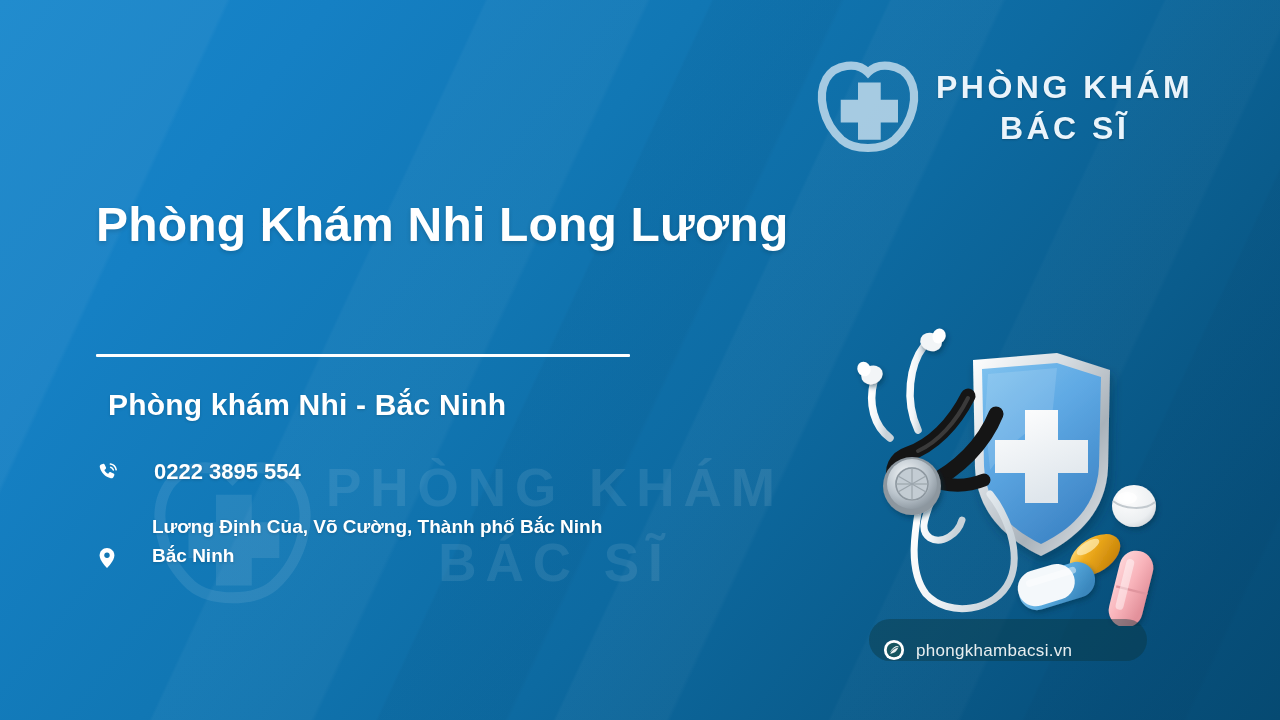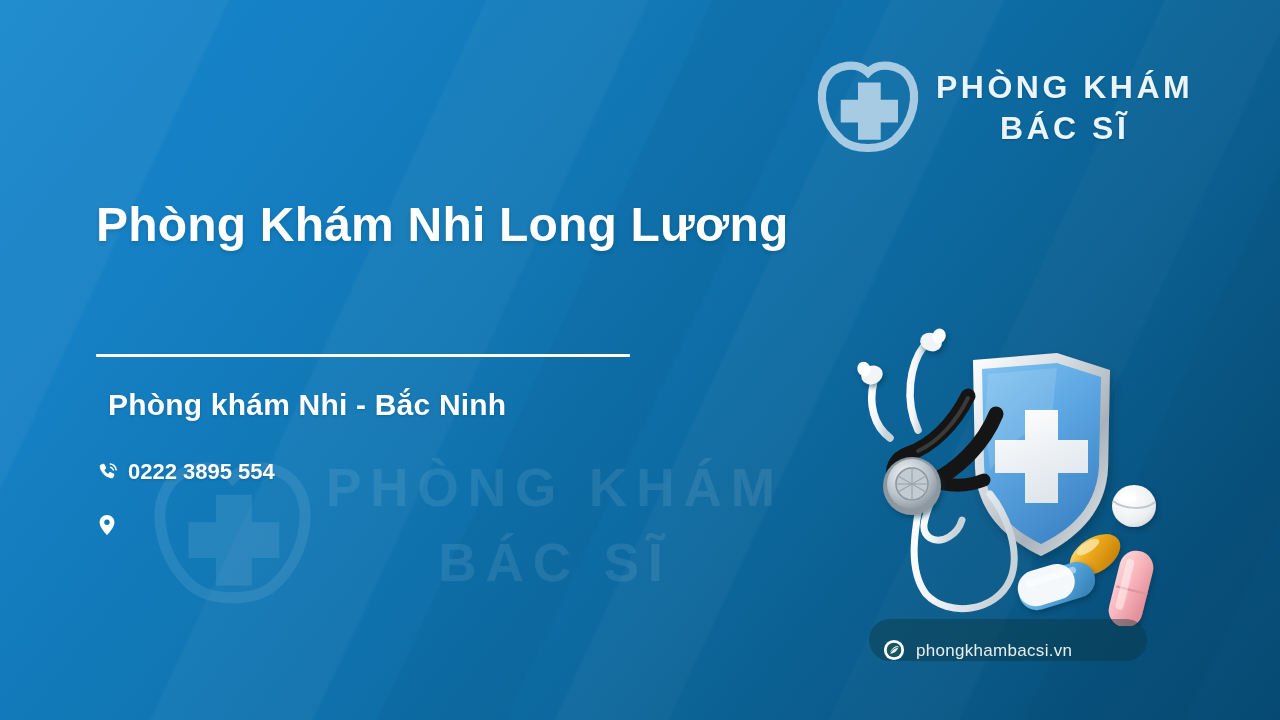--- a/index.html
+++ b/index.html
@@ -144,20 +144,21 @@
     text-shadow: 0 1px 3px rgba(0,0,0,0.16);
     margin-left: 12px;
   }
 
   .contact-row {
     position: absolute;
     display: flex;
     align-items: flex-end;
     color: #ffffff;
     text-shadow: 0 1px 3px rgba(0,0,0,0.18);
+    gap: 26px;
   }
   .row-phone {
     left: 96px;
     top: 458px;
     font-size: 22px;
     font-weight: bold;
   }
   .row-address {
     left: 96px;
     top: 512px;
@@ -258,20 +259,24 @@
     </span>
     <span class="c-text">0222 3895 554</span>
   </div>
 
   <div class="contact-row row-address">
     <span class="c-icon">
       <svg width="18" height="22" viewBox="0 0 18 22">
         <path d="M9 1 C4.9 1 1.6 4.3 1.6 8.4 C1.6 13.6 9 21 9 21 C9 21 16.4 13.6 16.4 8.4 C16.4 4.3 13.1 1 9 1 Z" fill="#ffffff"></path>
         <circle cx="9" cy="8.2" r="2.7" fill="#1177b4"></circle>
       </svg>
+    </span>
+    <span class="c-text">
+      <span>Lương Định Của,  Võ Cường,  Thành phố Bắc Ninh</span><br>
+      <span>Bắc Ninh</span>
     </span>
   </div>
 
   <svg class="illustration" viewBox="0 0 340 308">
     <defs>
       <linearGradient id="shieldFace" x1="0" y1="0" x2="0.55" y2="1">
         <stop offset="0%" stop-color="#7fc2ef"></stop>
         <stop offset="45%" stop-color="#5fa9e4"></stop>
         <stop offset="100%" stop-color="#3f87c8"></stop>
       </linearGradient>

